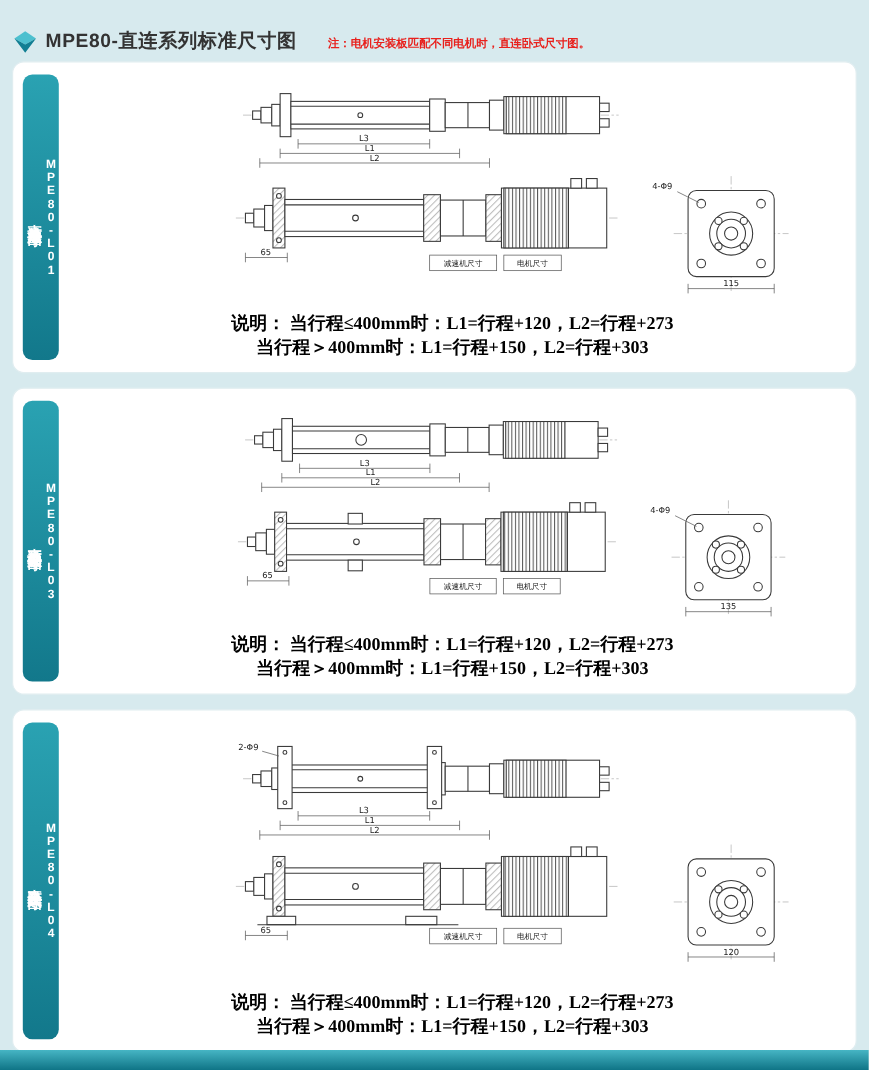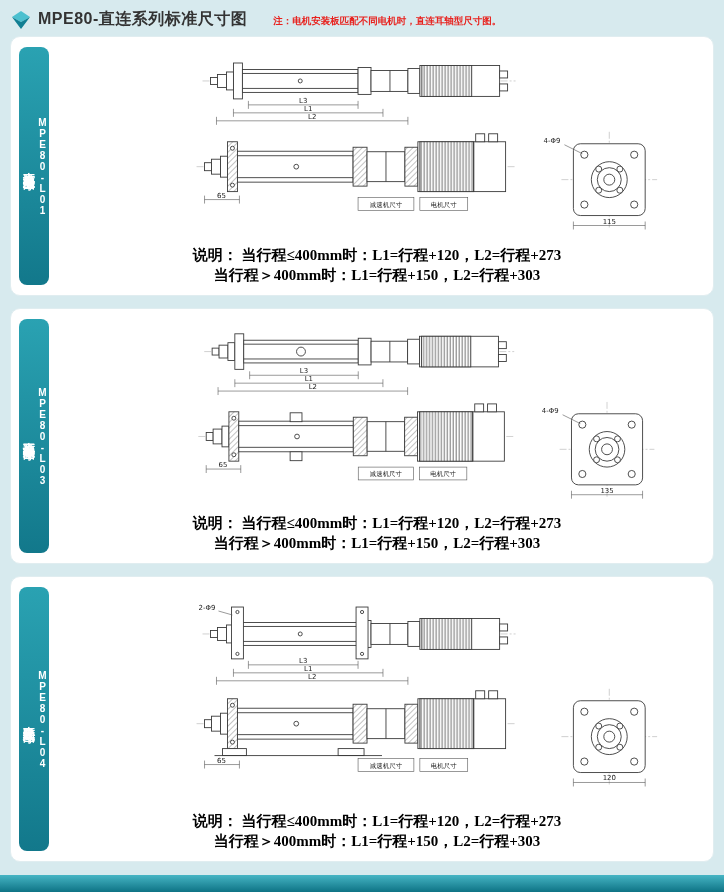--- a/index.html
+++ b/index.html
@@ -3,21 +3,21 @@
 <meta charset="utf-8">
 <style>
   * { margin:0; padding:0; box-sizing:border-box; }
   body {
     width:724px; height:892px;
     background:#d7eaee;
     font-family:"Liberation Sans", sans-serif;
     position:relative; overflow:hidden;
   }
   
-  .header { display:flex; align-items:center; padding:9px 10px 6px; }
+  .header { display:flex; align-items:center; padding:24px 10px 6px; }
   .logo { width:22px; height:20px; flex-shrink:0; }
   .title { font-size:16px; font-weight:bold; color:#333; margin-left:6px; letter-spacing:.5px; }
   .note { font-size:9.5px; color:#e8211d; font-weight:bold; margin-left:26px; margin-top:3px; }
   
   .panel {
     background:#fff; border:1px solid #e0edf0; border-radius:10px;
     margin:0 10px 12px; display:flex; padding:10px 8px;
   }
   .panel.p1 { height:260px; }
   .panel.p2 { height:256px; }
@@ -127,21 +127,21 @@
     </g>
   </defs>
 </svg>
 
 <header class="header">
   <svg class="logo" viewBox="0 0 22 20">
     <polygon points="2,7 11,1 20,7 11,12" fill="#4cc0cf"></polygon>
     <polygon points="2,7 11,12 20,7 11,19" fill="#117f93"></polygon>
   </svg>
   <h1 class="title">MPE80-直连系列标准尺寸图</h1>
-  <span class="note">注：电机安装板匹配不同电机时，直连耳轴型尺寸图。</span>
+  <span class="note">注：电机安装板匹配不同电机时，直连卧式尺寸图。</span>
 </header>
 
 <section class="panel p1">
   <div class="tab">
     <span class="t1">直连前法兰尺寸图</span>
     <span class="t2">MPE80-L01</span>
   </div>
   <div class="panel-body">
     <svg class="drawing" viewBox="0 0 650 196" preserveAspectRatio="xMidYMid meet">
       <use href="#g-top" x="158" y="10"></use>

